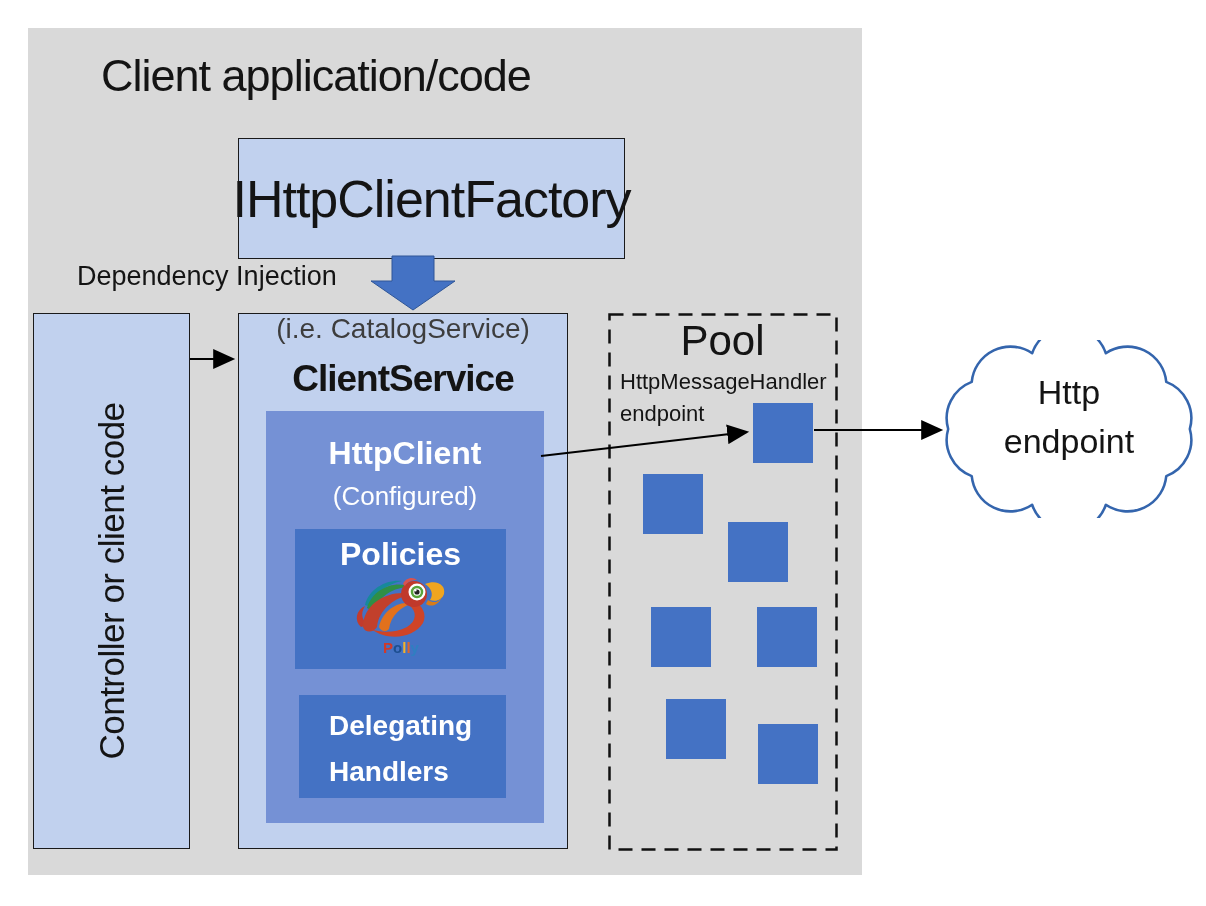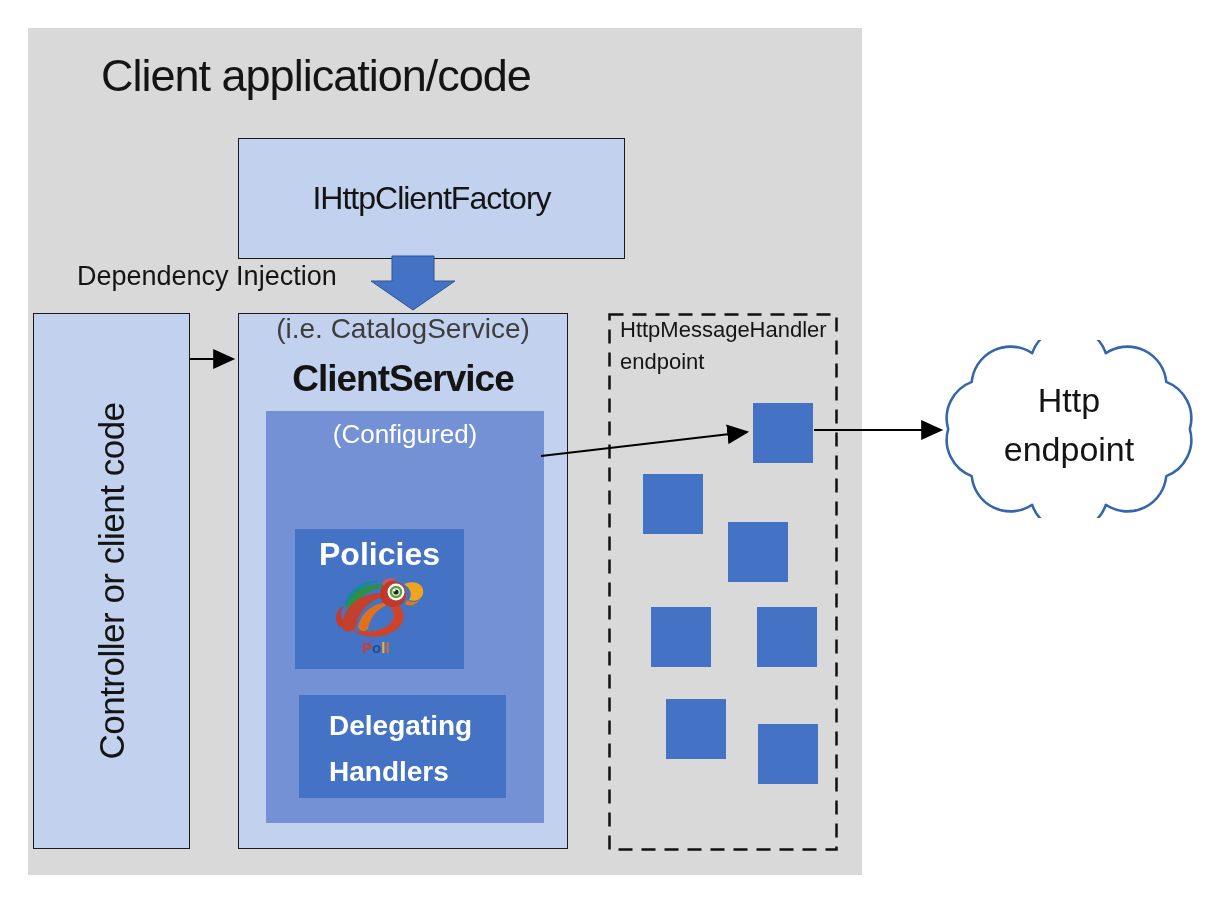--- a/index.html
+++ b/index.html
@@ -13,21 +13,21 @@
 
   .abs{position:absolute;}
 
   
   #client-app{left:28px;top:28px;width:834px;height:847px;background:var(--app_bg);}
   #client-app-title{left:62px;top:50px;font-size:45px;color:var(--text_dark);letter-spacing:-1px;margin-left:39px;}
 
   
   #factory-box{left:238px;top:138px;width:387px;height:121px;background:var(--light_blue);
     border:1.5px solid var(--box_border);display:flex;align-items:center;justify-content:center;
-    font-size:32px;color:var(--text_dark);letter-spacing:-1px;}
+    font-size:52px;color:var(--text_dark);letter-spacing:-1px;}
 
   
   #di-label{left:77px;top:261px;font-size:27px;color:var(--text_dark);}
 
   
   #controller-box{left:33px;top:313px;width:157px;height:536px;background:var(--light_blue);
     border:1.5px solid var(--box_border);display:flex;align-items:center;justify-content:center;}
   #controller-box .vtext{white-space:nowrap;transform:rotate(-90deg);font-size:35px;color:var(--text_dark);letter-spacing:-0.5px;}
 
   
@@ -35,21 +35,21 @@
     border:1.5px solid var(--box_border);text-align:center;}
   #client-service-title{margin-top:14px;font-size:37px;font-weight:600;color:var(--text_dark);letter-spacing:-1px;line-height:42px;}
   #client-service-subtitle{font-size:28px;color:var(--text_muted);line-height:30px;}
 
   
   #http-client-box{left:27px;top:97px;width:278px;height:412px;background:var(--mid_blue);text-align:center;}
   #http-client-title{margin-top:22px;font-size:32px;font-weight:700;color:var(--text_white);line-height:40px;}
   #http-client-subtitle{margin-top:8px;font-size:26px;color:var(--text_white);line-height:30px;}
 
   
-  #policies-box{left:29px;top:118px;width:169px;height:140px;background:var(--accent_blue);text-align:center;}
+  #policies-box{left:29px;top:118px;width:211px;height:140px;background:var(--accent_blue);text-align:center;}
   #policies-label{margin-top:6px;font-size:32px;font-weight:700;color:var(--text_white);line-height:38px;}
   #polly-logo{display:block;margin:2px auto 0;}
 
   
   #delegating-box{left:33px;top:284px;width:207px;height:103px;background:var(--accent_blue);
     padding:8px 0 0 30px;text-align:left;font-size:28px;font-weight:700;color:var(--text_white);line-height:46px;width:207px;}
   #delegating-box .wrap{width:165px;}
 
   
   #pool-box{left:608px;top:313px;width:229px;height:537px;text-align:left;}
@@ -60,21 +60,21 @@
   .handler-square:nth-child(1){left:145px;top:90px;}
   .handler-square:nth-child(2){left:35px;top:161px;}
   .handler-square:nth-child(3){left:120px;top:209px;}
   .handler-square:nth-child(4){left:43px;top:294px;}
   .handler-square:nth-child(5){left:149px;top:294px;}
   .handler-square:nth-child(6){left:58px;top:386px;}
   .handler-square:nth-child(7){left:150px;top:411px;}
 
   
   #cloud-svg{left:940px;top:340px;}
-  #endpoint-label{left:940px;top:368px;width:258px;text-align:center;font-size:34px;color:var(--text_dark);line-height:49px;margin-top:8px;}
+  #endpoint-label{left:940px;top:368px;width:258px;text-align:center;font-size:34px;color:var(--text_dark);line-height:49px;}
   #endpoint-label .wrap{width:176px;margin:0 auto;}
 
   
   #overlay{left:0;top:0;pointer-events:none;z-index:6;}
   .cloud-layer{z-index:1;}
   .cloud-text-layer{z-index:2;}
 </style>
 </head>
 <body>
 
@@ -91,20 +91,21 @@
 
   <div id="controller-box" class="abs">
     <span class="vtext">Controller or client code</span>
   </div>
 
   <div id="client-service-box" class="abs">
     <div id="client-service-subtitle">(i.e. CatalogService)</div>
     <div id="client-service-title">ClientService</div>
 
     <div id="http-client-box" class="abs">
+      <div id="http-client-title">HttpClient</div>
       <div id="http-client-subtitle">(Configured)</div>
 
       <div id="policies-box" class="abs">
         <div id="policies-label">Policies</div>
         <svg id="polly-logo" width="100" height="84" viewBox="0 0 100 84">
 
           <path d="M10,52 C3,46 5,35 14,31 C9,39 11,46 18,50 Z" fill="#c23b2e"></path>
 
           <path d="M14,30 C18,13 37,4 51,6 C37,9 24,17 20,32 Z" fill="#17899b"></path>
 
@@ -131,20 +132,21 @@
         </svg>
       </div>
 
       <div id="delegating-box" class="abs">
         <div class="wrap">Delegating Handlers</div>
       </div>
     </div>
   </div>
 
   <div id="pool-box" class="abs">
+    <div id="pool-title">Pool</div>
     <div id="pool-type">HttpMessageHandler</div>
     <div id="pool-instances-label">endpoint</div>
     <div>
         <div class="handler-square"></div>
         <div class="handler-square"></div>
         <div class="handler-square"></div>
         <div class="handler-square"></div>
         <div class="handler-square"></div>
         <div class="handler-square"></div>
         <div class="handler-square"></div>

